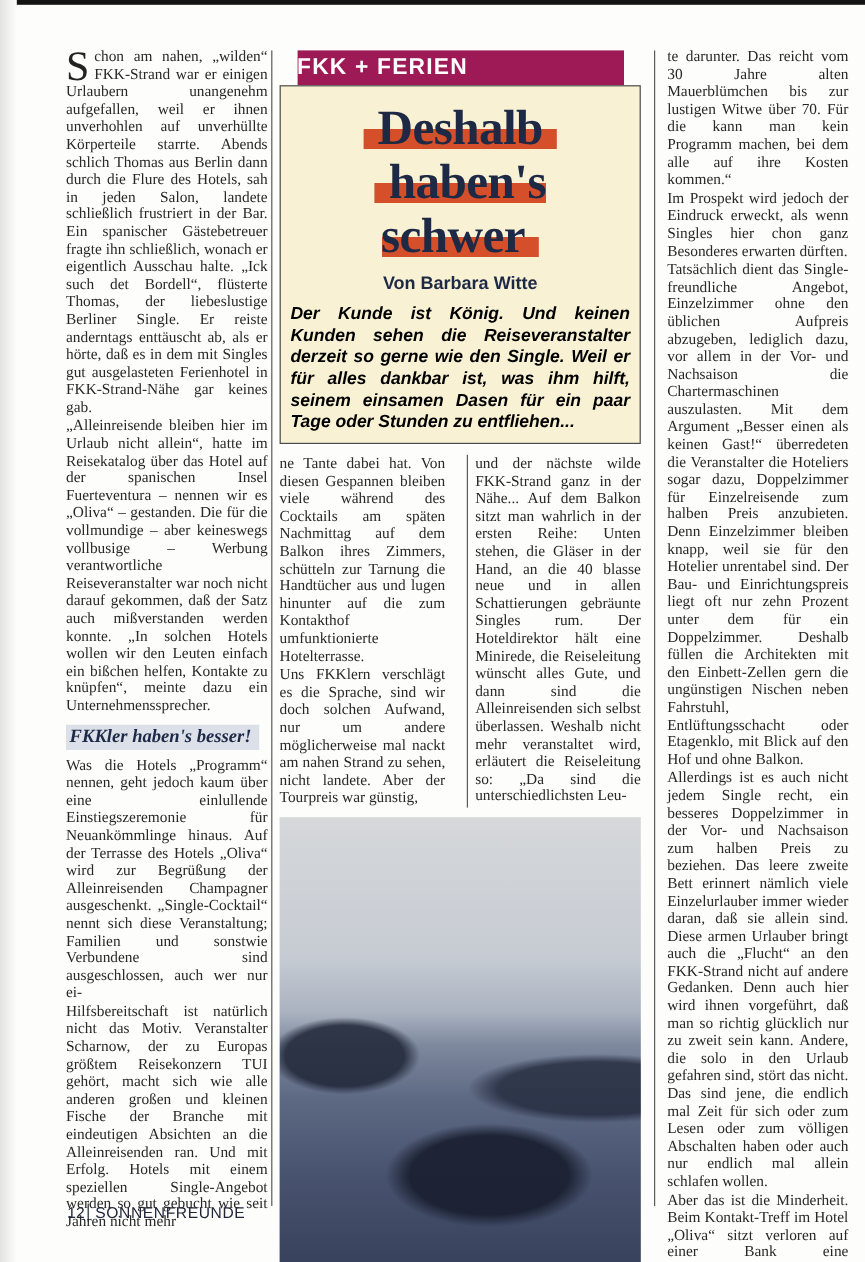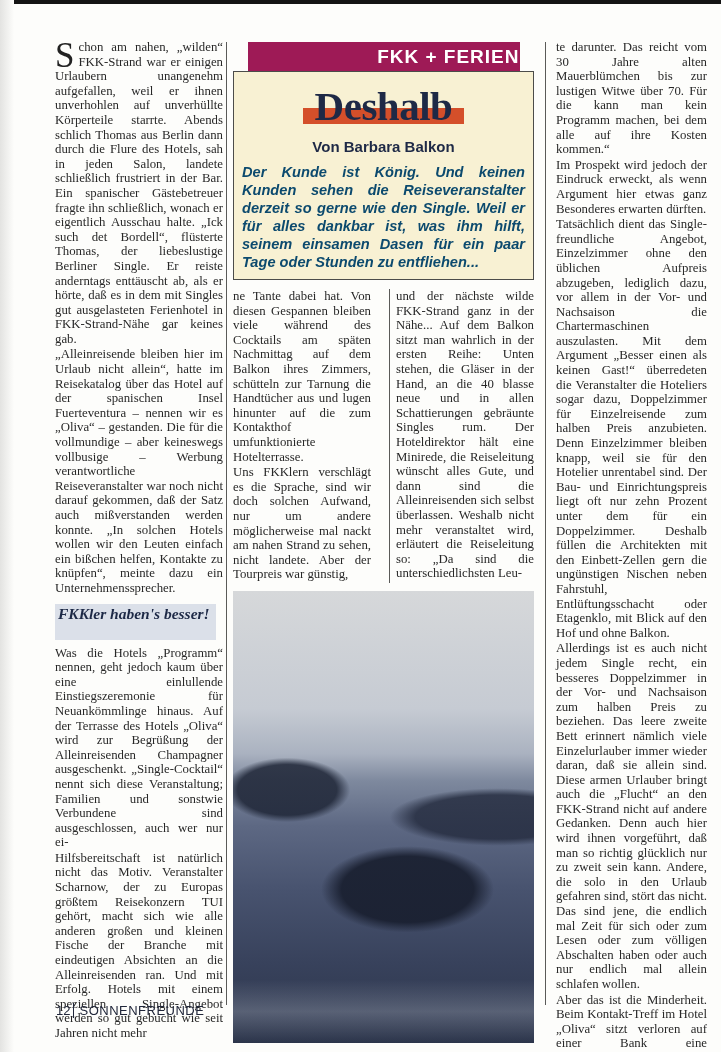--- a/index.html
+++ b/index.html
@@ -17,40 +17,40 @@
 
   
   .bodytext{font-size:12.8px;line-height:14.6px;color:#282828;text-align:justify;}
   .bodytext p{margin:0 0 1px 0;}
 
   .col-left{position:absolute;left:55px;top:40px;width:168px;}
   .col-right{position:absolute;left:556px;top:40px;width:151px;}
 
   .dropcap{float:left;font-size:35px;line-height:27px;padding:2px 4px 0 0;color:#222;}
 
-  .subhead{display:inline-block;margin:7px 0 6px 0;padding:1px 6px 17px 3px;
+  .subhead{display:inline-block;margin:7px 0 6px 0;padding:1px 6px 2px 3px;
        background:#dbe0e9;color:#1d2946;font-style:italic;font-weight:bold;
        font-size:15.5px;line-height:18px;}
 
   
   .center{position:absolute;left:233px;top:42px;width:301px;}
   .kicker-bar{width:272px;height:29px;margin:0 auto;background:#9e1a56;
-       display:flex;align-items:center;justify-content:flex-end;}
+       display:flex;align-items:center;justify-content:flex-start;}
   .kicker-bar span{font-family:"Liberation Sans",sans-serif;font-weight:bold;
        font-size:19px;letter-spacing:1px;color:#ffffff;}
   .panel{border:1px solid #4c4c4a;background:#f8f1d3;padding:12px 8px 8px 8px;}
   .headline{text-align:center;font-weight:bold;color:#1e2946;
        font-size:41px;line-height:45px;letter-spacing:-0.5px;}
   .headline .hl{background:linear-gradient(180deg,rgba(0,0,0,0) 54%,#d44f2a 54%,#d44f2a 90%,rgba(0,0,0,0) 90%);
        padding:0 12px;}
   .byline{margin-top:9px;text-align:center;font-family:"Liberation Sans",sans-serif;
        font-weight:bold;font-size:15px;color:#1e2946;}
   .standfirst{margin-top:8px;font-family:"Liberation Sans",sans-serif;
        font-weight:bold;font-style:italic;font-size:14.6px;line-height:18px;
-       color:#0c4a6e;text-align:justify;}
+       color:#000000;text-align:justify;}
 
   .center-cols{display:flex;margin-top:9px;}
   .ccol{width:143px;}
   .ccol-1{margin-right:18px;}
   .ccol-2{margin-left:6px;}
   .ccol-divider{width:1px;background:#5a5a58;}
 
   
   .photo{margin-top:8px;width:301px;height:452px;position:relative;overflow:hidden;
        background:linear-gradient(180deg,#d6d8da 0%,#c6cbd3 26%,#aab2c0 36%,
@@ -86,22 +86,23 @@
 
   <div class="vrule vrule-a"></div>
 
   <div class="center">
     <div class="kicker-bar">
       <span>FKK + FERIEN</span>
     </div>
     <div class="panel">
       <div class="headline">
         <div><span class="hl">Deshalb</span></div>
+        <div><span class="hl">haben's schwer</span></div>
       </div>
-      <div class="byline">Von Barbara Balkon</div>
+      <div class="byline">Von Barbara Witte</div>
       <div class="standfirst">Der Kunde ist König. Und keinen Kunden sehen die Reiseveranstalter derzeit so gerne wie den Single. Weil er für alles dankbar ist, was ihm hilft, seinem einsamen Dasen für ein paar Tage oder Stunden  zu entfliehen...</div>
     </div>
 
     <div class="center-cols bodytext">
       <div class="ccol ccol-1">
         <p>ne Tante dabei hat. Von diesen Gespannen bleiben viele während des Cocktails am späten Nachmittag auf dem Balkon ihres Zimmers, schütteln zur Tarnung die Handtücher aus und lugen hinunter auf die zum Kontakthof umfunktionierte Hotelterrasse.</p>
         <p>Uns FKKlern verschlägt es die Sprache, sind wir doch solchen Aufwand, nur um andere möglicherweise mal nackt am nahen Strand zu sehen, nicht landete. Aber der Tourpreis war günstig,</p>
       </div>
       <div class="ccol-divider"></div>
       <div class="ccol ccol-2">
@@ -112,21 +113,21 @@
     <div class="photo">
       <div class="rocks"></div>
 
     </div>
   </div>
 
   <div class="vrule vrule-b"></div>
 
   <div class="col-right bodytext">
     <p>te darunter. Das reicht vom 30 Jahre alten Mauerblümchen bis zur lustigen Witwe über 70. Für die kann man kein Programm machen, bei dem alle auf ihre Kosten kommen.“</p>
-    <p>Im Prospekt wird jedoch der Eindruck erweckt, als wenn Argument hier etwas ganz Besonderes erwarten dürften.</p>
+    <p>Im Prospekt wird jedoch der Eindruck erweckt, als wenn Singles hier chon ganz Besonderes erwarten dürften.</p>
     <p>Tatsächlich dient das Single-freundliche Angebot, Einzelzimmer ohne den üblichen Aufpreis abzugeben, lediglich dazu, vor allem in der Vor- und Nachsaison die Chartermaschinen auszulasten. Mit dem Argument „Besser einen als keinen Gast!“ überredeten die Veranstalter die Hoteliers sogar dazu, Doppelzimmer für Einzelreisende zum halben Preis anzubieten. Denn Einzelzimmer bleiben knapp, weil sie für den Hotelier unrentabel sind. Der Bau- und Einrichtungspreis liegt oft nur zehn Prozent unter dem für ein Doppelzimmer. Deshalb füllen die Architekten mit den Einbett-Zellen gern die ungünstigen Nischen neben Fahrstuhl, Entlüftungsschacht oder Etagenklo, mit Blick auf den Hof und ohne Balkon.</p>
     <p>Allerdings ist es auch nicht jedem Single recht, ein besseres Doppelzimmer in der Vor- und Nachsaison zum halben Preis zu beziehen. Das leere zweite Bett erinnert nämlich viele Einzelurlauber immer wieder daran, daß sie allein sind. Diese armen Urlauber  bringt auch die „Flucht“ an den FKK-Strand nicht auf andere Gedanken. Denn auch hier wird ihnen vorgeführt, daß man so richtig glücklich nur zu zweit sein kann. Andere, die solo in den Urlaub gefahren sind, stört das nicht. Das sind jene, die endlich mal Zeit für sich oder zum Lesen oder zum völligen Abschalten haben oder auch nur endlich mal allein schlafen wollen.</p>
     <p>Aber das ist die Minderheit. Beim Kontakt-Treff im Hotel „Oliva“ sitzt verloren auf einer Bank eine Kosmetikerin aus Berlin. Sie hat ihren hochsensiblen  Kater  zu</p>
   </div>
 
   <div class="footer">
     <span class="num">12</span>
     <span class="divider"></span>
     <span class="mag">SONNENFREUNDE</span>
   </div>

